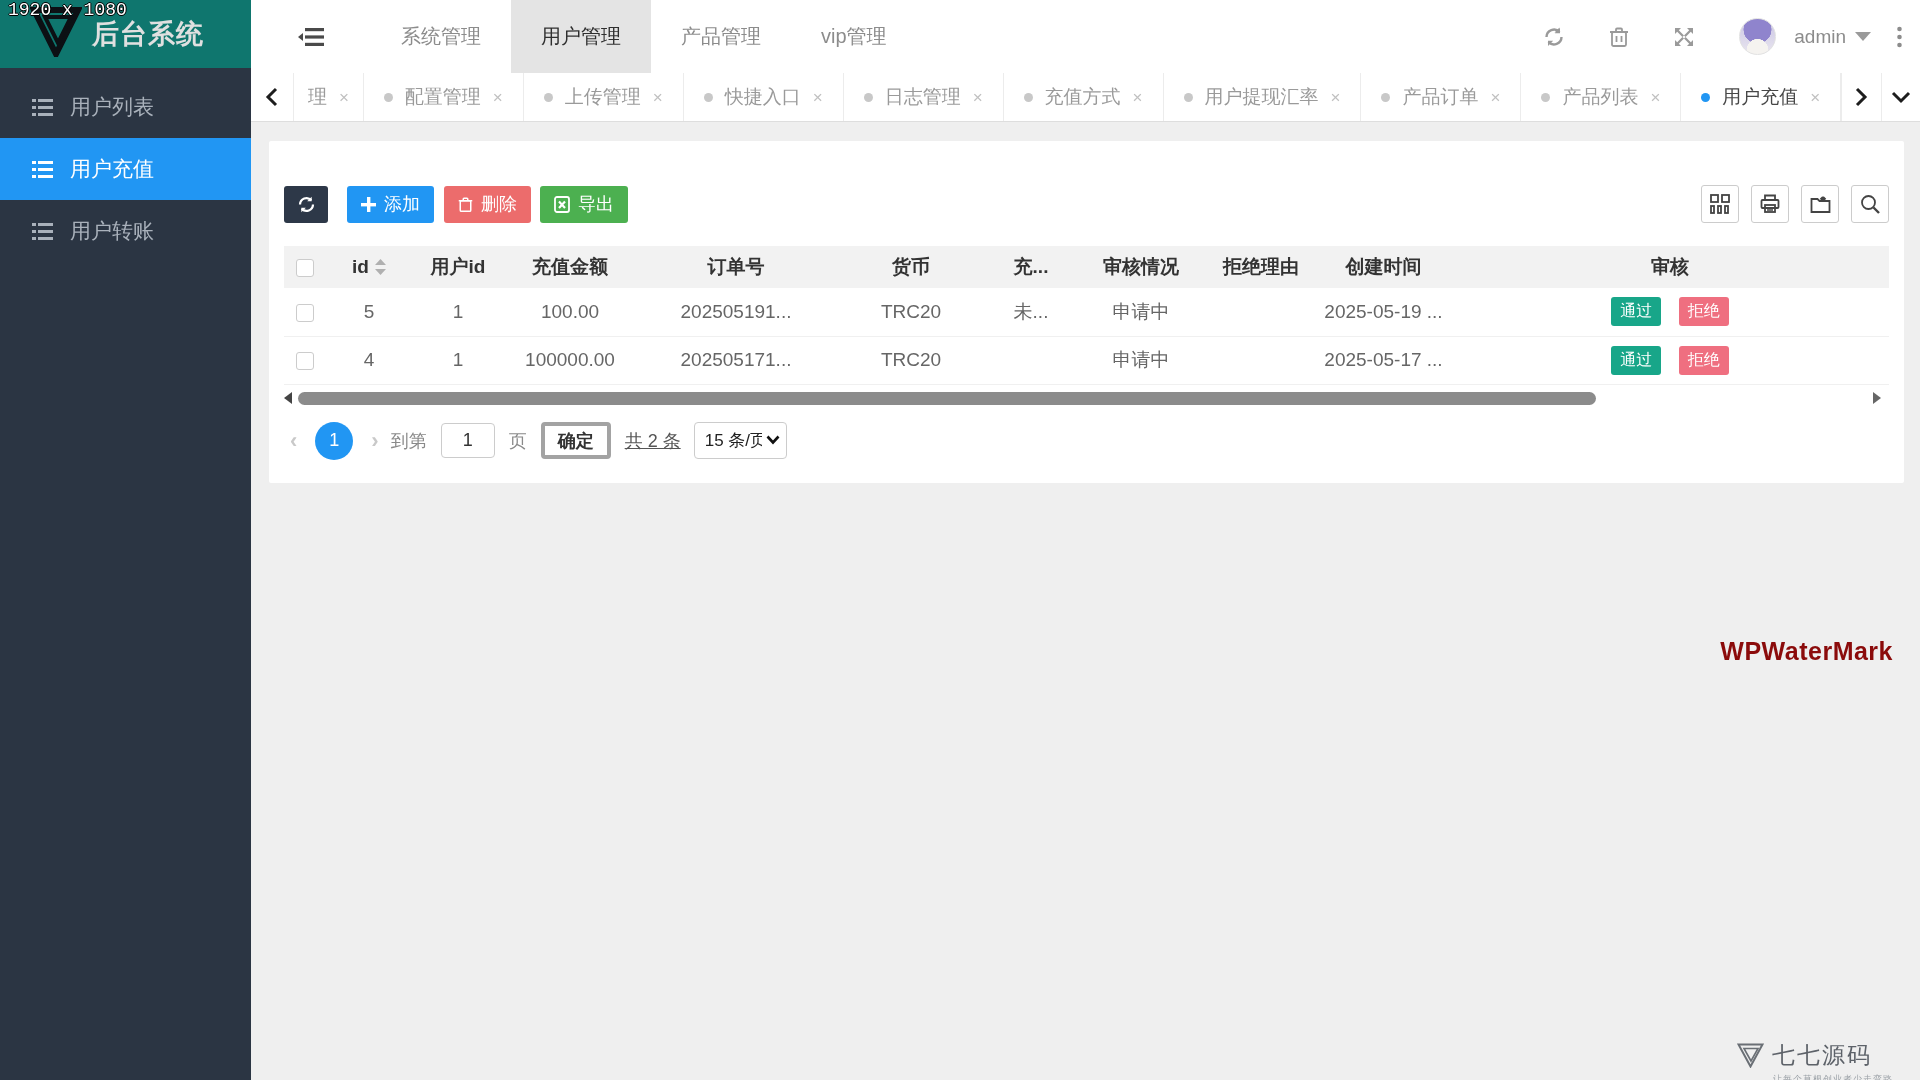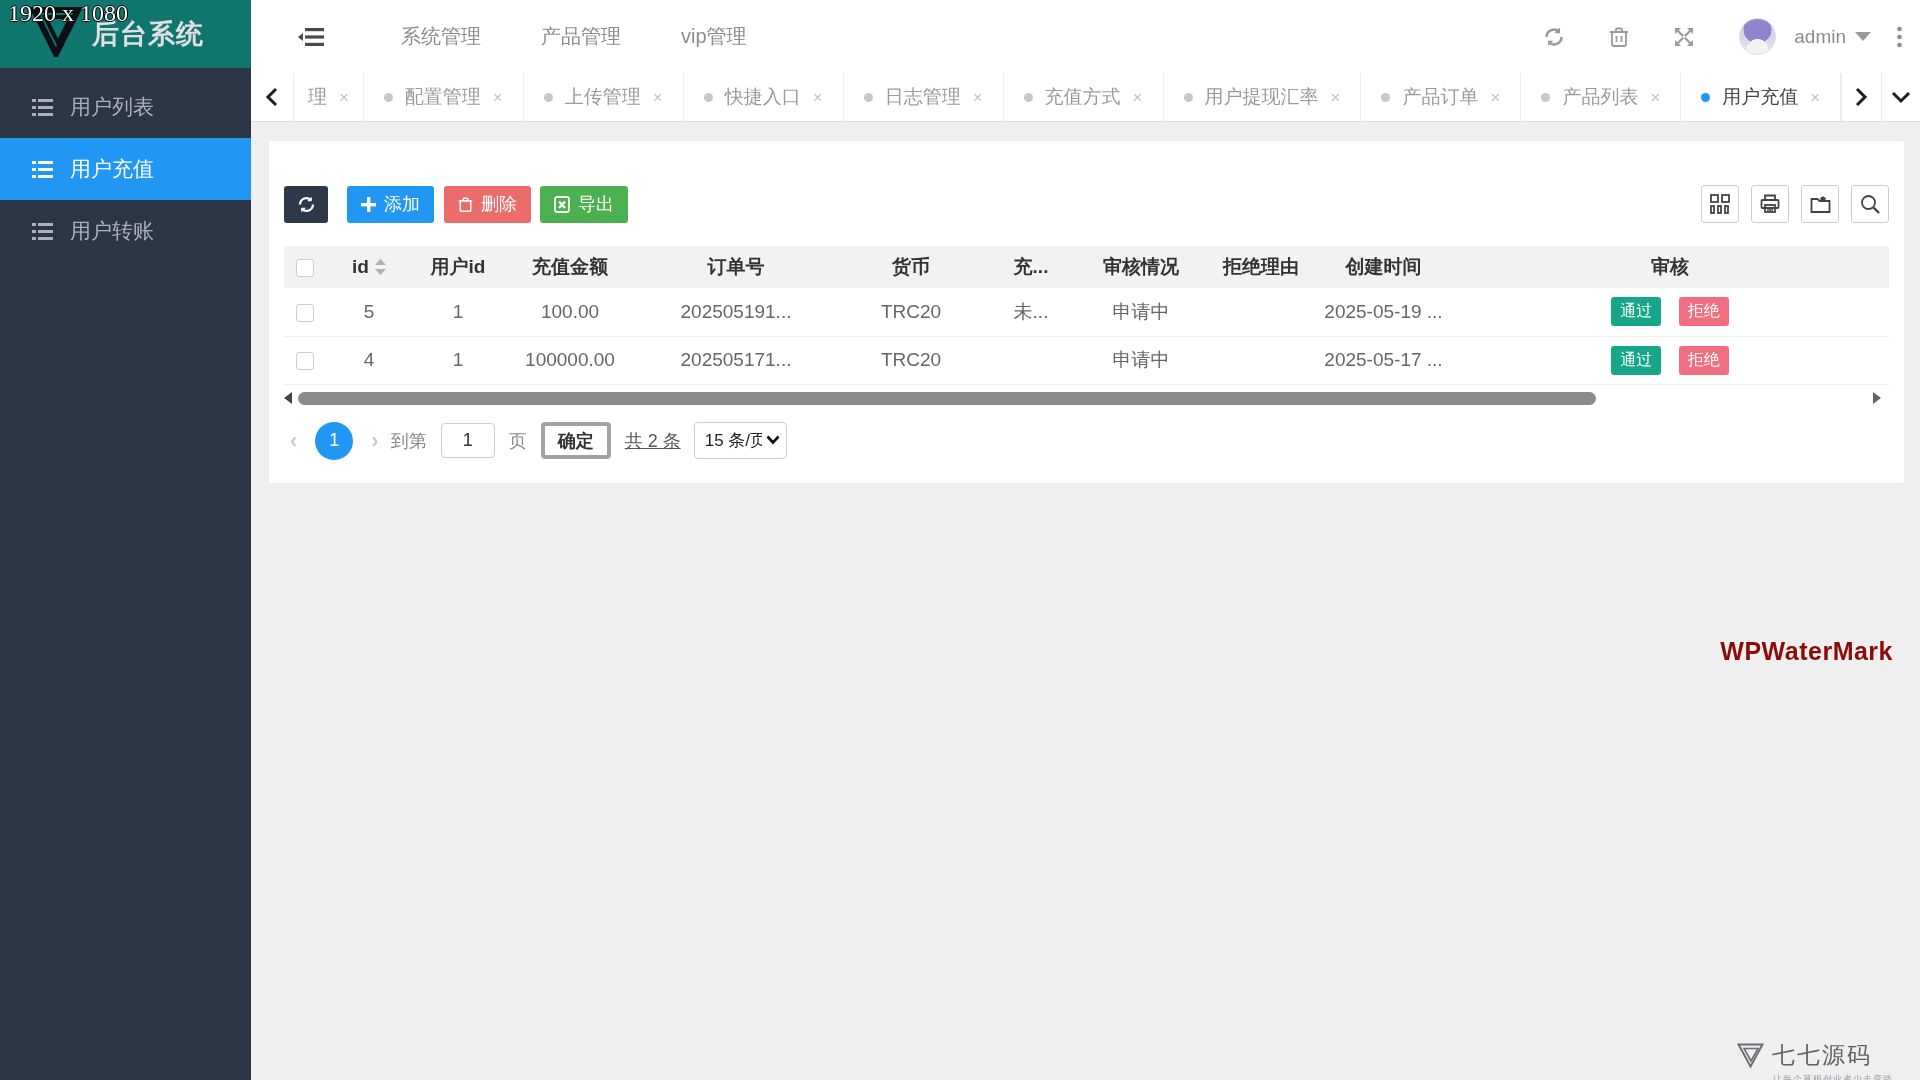--- a/index.html
+++ b/index.html
@@ -99,21 +99,21 @@
   .pg-select-wrap { position:relative; margin-left:13px; }
   .pg-select { -webkit-appearance:none; appearance:none; width:93px; height:37px; border:1px solid #ccc; border-radius:4px; background:#fff; font-size:17px; color:#222; padding:0 24px 0 10px; cursor:pointer; font-family:inherit; }
   .pg-caret { position:absolute; right:7px; top:13px; pointer-events:none; }
 
   
   .wpmark { position:absolute; top:515px; right:27px; font-size:25px; font-weight:bold; color:#8b0b0b; letter-spacing:0.5px; }
   .qiqi { position:absolute; right:27px; top:1040px; text-align:left; color:#60656c; }
   .qiqi-row { display:flex; align-items:center; gap:8px; }
   .qiqi-title { font-family:"Liberation Serif", serif; font-size:23px; color:#5d6269; letter-spacing:2px; }
   .qiqi-tag { font-size:9px; color:#9aa0a6; margin-top:2px; margin-left:36px; letter-spacing:1px; }
-  .res-overlay { position:absolute; top:0; left:8px; font-family:Liberation Serif, serif; font-size:24px; color:#fff;
+  .res-overlay { position:absolute; top:0; left:8px; font-family:Liberation Mono, monospace; font-size:18px; color:#fff;
     text-shadow:1px 0 #000, -1px 0 #000, 0 1px #000, 0 -1px #000; z-index:20; }
 </style>
 </head>
 <body>
 
 <aside class="sidebar">
   <div class="brand">
     <span class="brand-logo">
       <svg width="52" height="50" viewBox="0 0 52 50">
         <path d="M4 3 H48 L26 47 Z" fill="none" stroke="#0c1014" stroke-width="6"></path>
@@ -167,20 +167,23 @@
           <g fill="#4a4a4a">
             <rect x="7" y="2" width="19" height="3.2"></rect>
             <rect x="7" y="9.4" width="19" height="3.2"></rect>
             <rect x="7" y="16.8" width="19" height="3.2"></rect>
             <path d="M5 7 L0 11 L5 15 Z"></path>
           </g>
         </svg>
     </span>
     <div class="nav-item">
         <span>系统管理</span>
+      </div>
+    <div class="nav-item active">
+        <span>用户管理</span>
       </div>
     <div class="nav-item">
         <span>产品管理</span>
       </div>
     <div class="nav-item">
         <span>vip管理</span>
       </div>
 
     <div class="nav-right">
       <span class="nav-ic">

